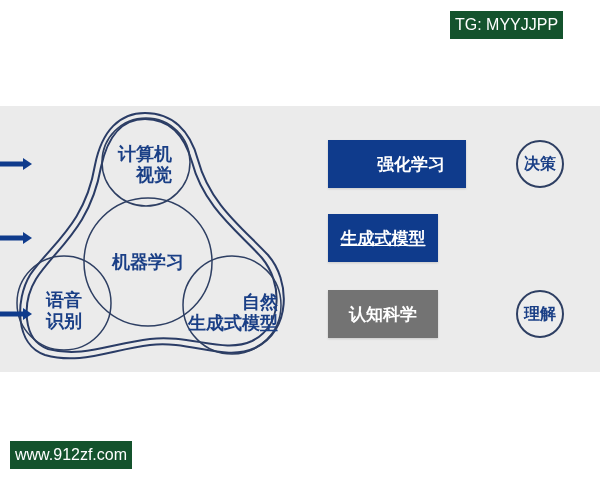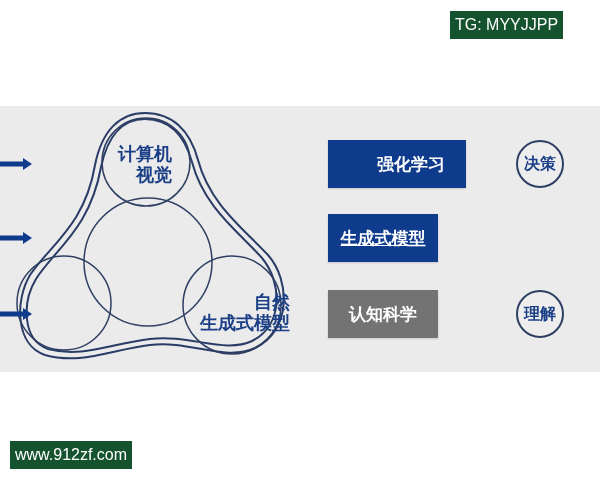--- a/index.html
+++ b/index.html
@@ -70,21 +70,28 @@
       <circle cx="148" cy="262" r="64"></circle>
       <circle cx="64" cy="303" r="47"></circle>
       <circle cx="232" cy="305" r="49"></circle>
     </g>
   </svg>
 
   <div class="label" style="left:145px; top:59px;">
     <div>计算机</div>
     <div>视觉</div>
   </div>
-  <div class="label" style="left:233px; top:207px;margin-left:12px;">
+  <div class="label" style="left:148px; top:156px;">
+    <div>机器学习</div>
+  </div>
+  <div class="label" style="left:64px; top:205px;">
+    <div>语音</div>
+    <div>识别</div>
+  </div>
+  <div class="label" style="left:233px; top:207px;">
     <div>自然</div>
     <div>生成式模型</div>
   </div>
 
   <div class="box" style="top:34px; background:#0f3b8c;padding-left:28px;">强化学习</div>
   <svg class="arrow" style="top:52px;" viewBox="0 0 32 12">
     <rect x="0" y="3.5" width="24" height="5" fill="#0f3b8c"></rect>
       <polygon points="23,0 32,6 23,12" fill="#0f3b8c"></polygon>
   </svg>
   <div class="outcome" style="top:34px;">决策</div>

